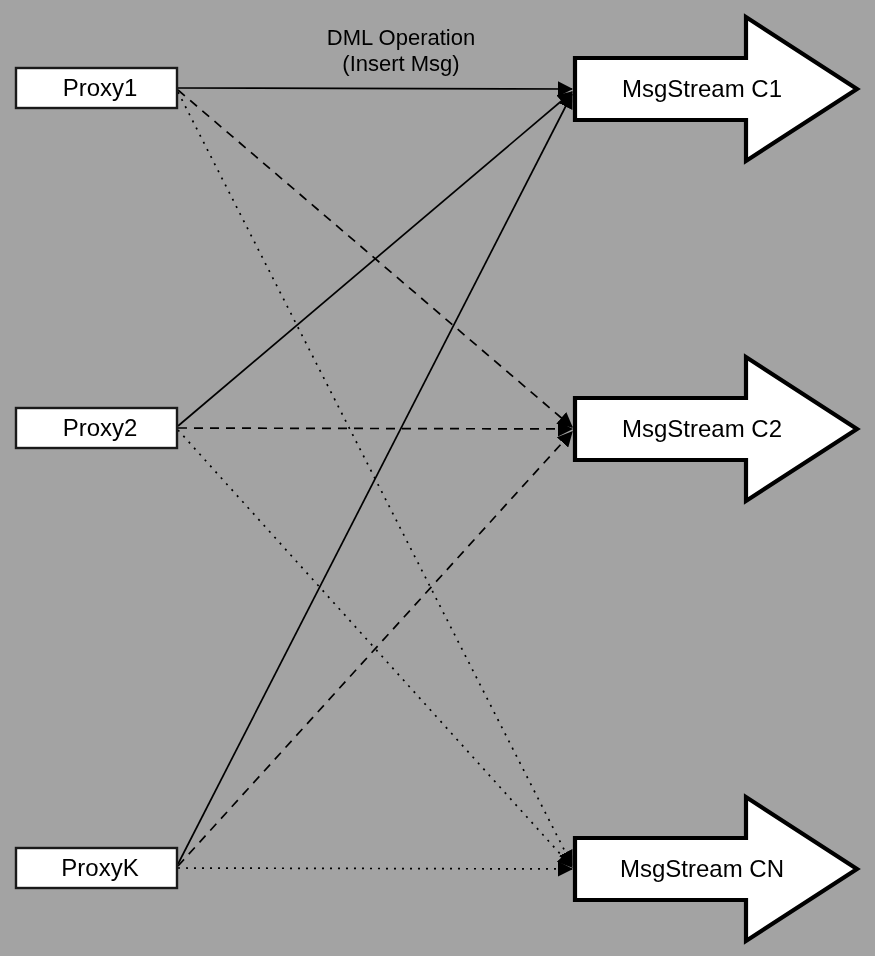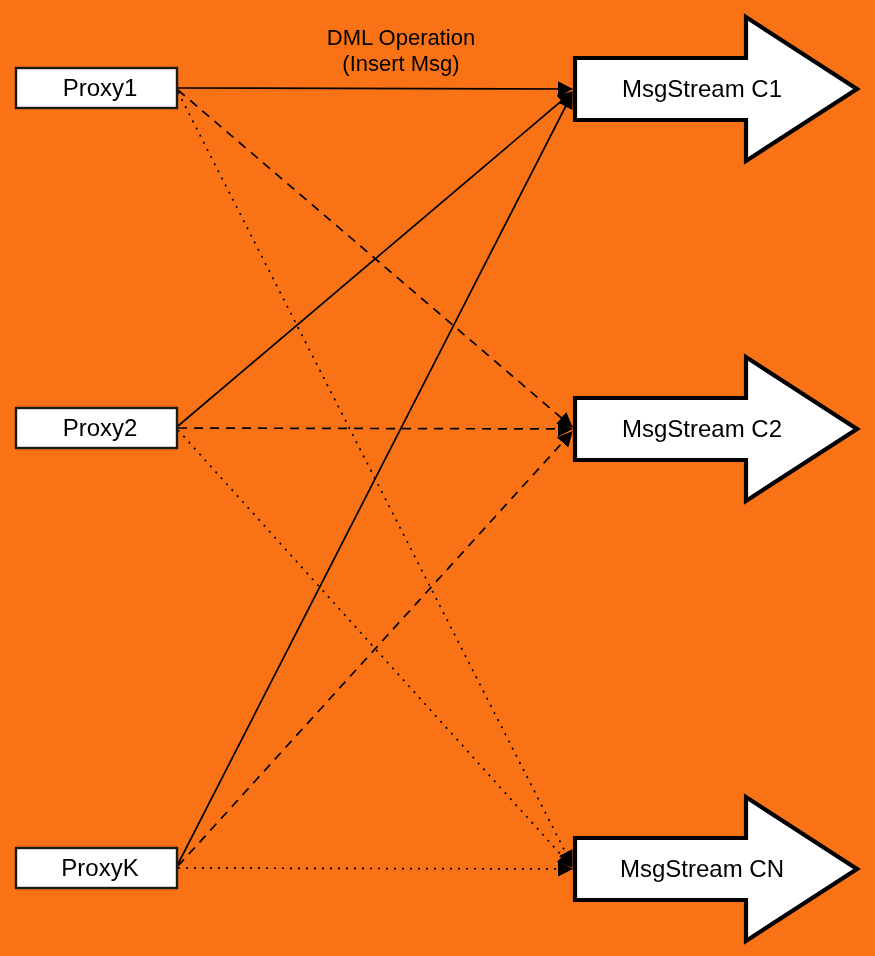--- a/index.html
+++ b/index.html
@@ -4,21 +4,21 @@
 <style>
   html, body {
     margin: 0;
     padding: 0;
     background: #ffffff;
   }
   .canvas {
     position: relative;
     width: 875px;
     height: 956px;
-    background: #f97316;
+    background: #a3a3a3;
     font-family: "Liberation Sans", sans-serif;
   }
   svg text {
     font-family: "Liberation Sans", sans-serif;
     fill: #000000;
   }
   .proxy-rect {
     fill: #ffffff;
     stroke: #1a1a1a;
     stroke-width: 2.4;

